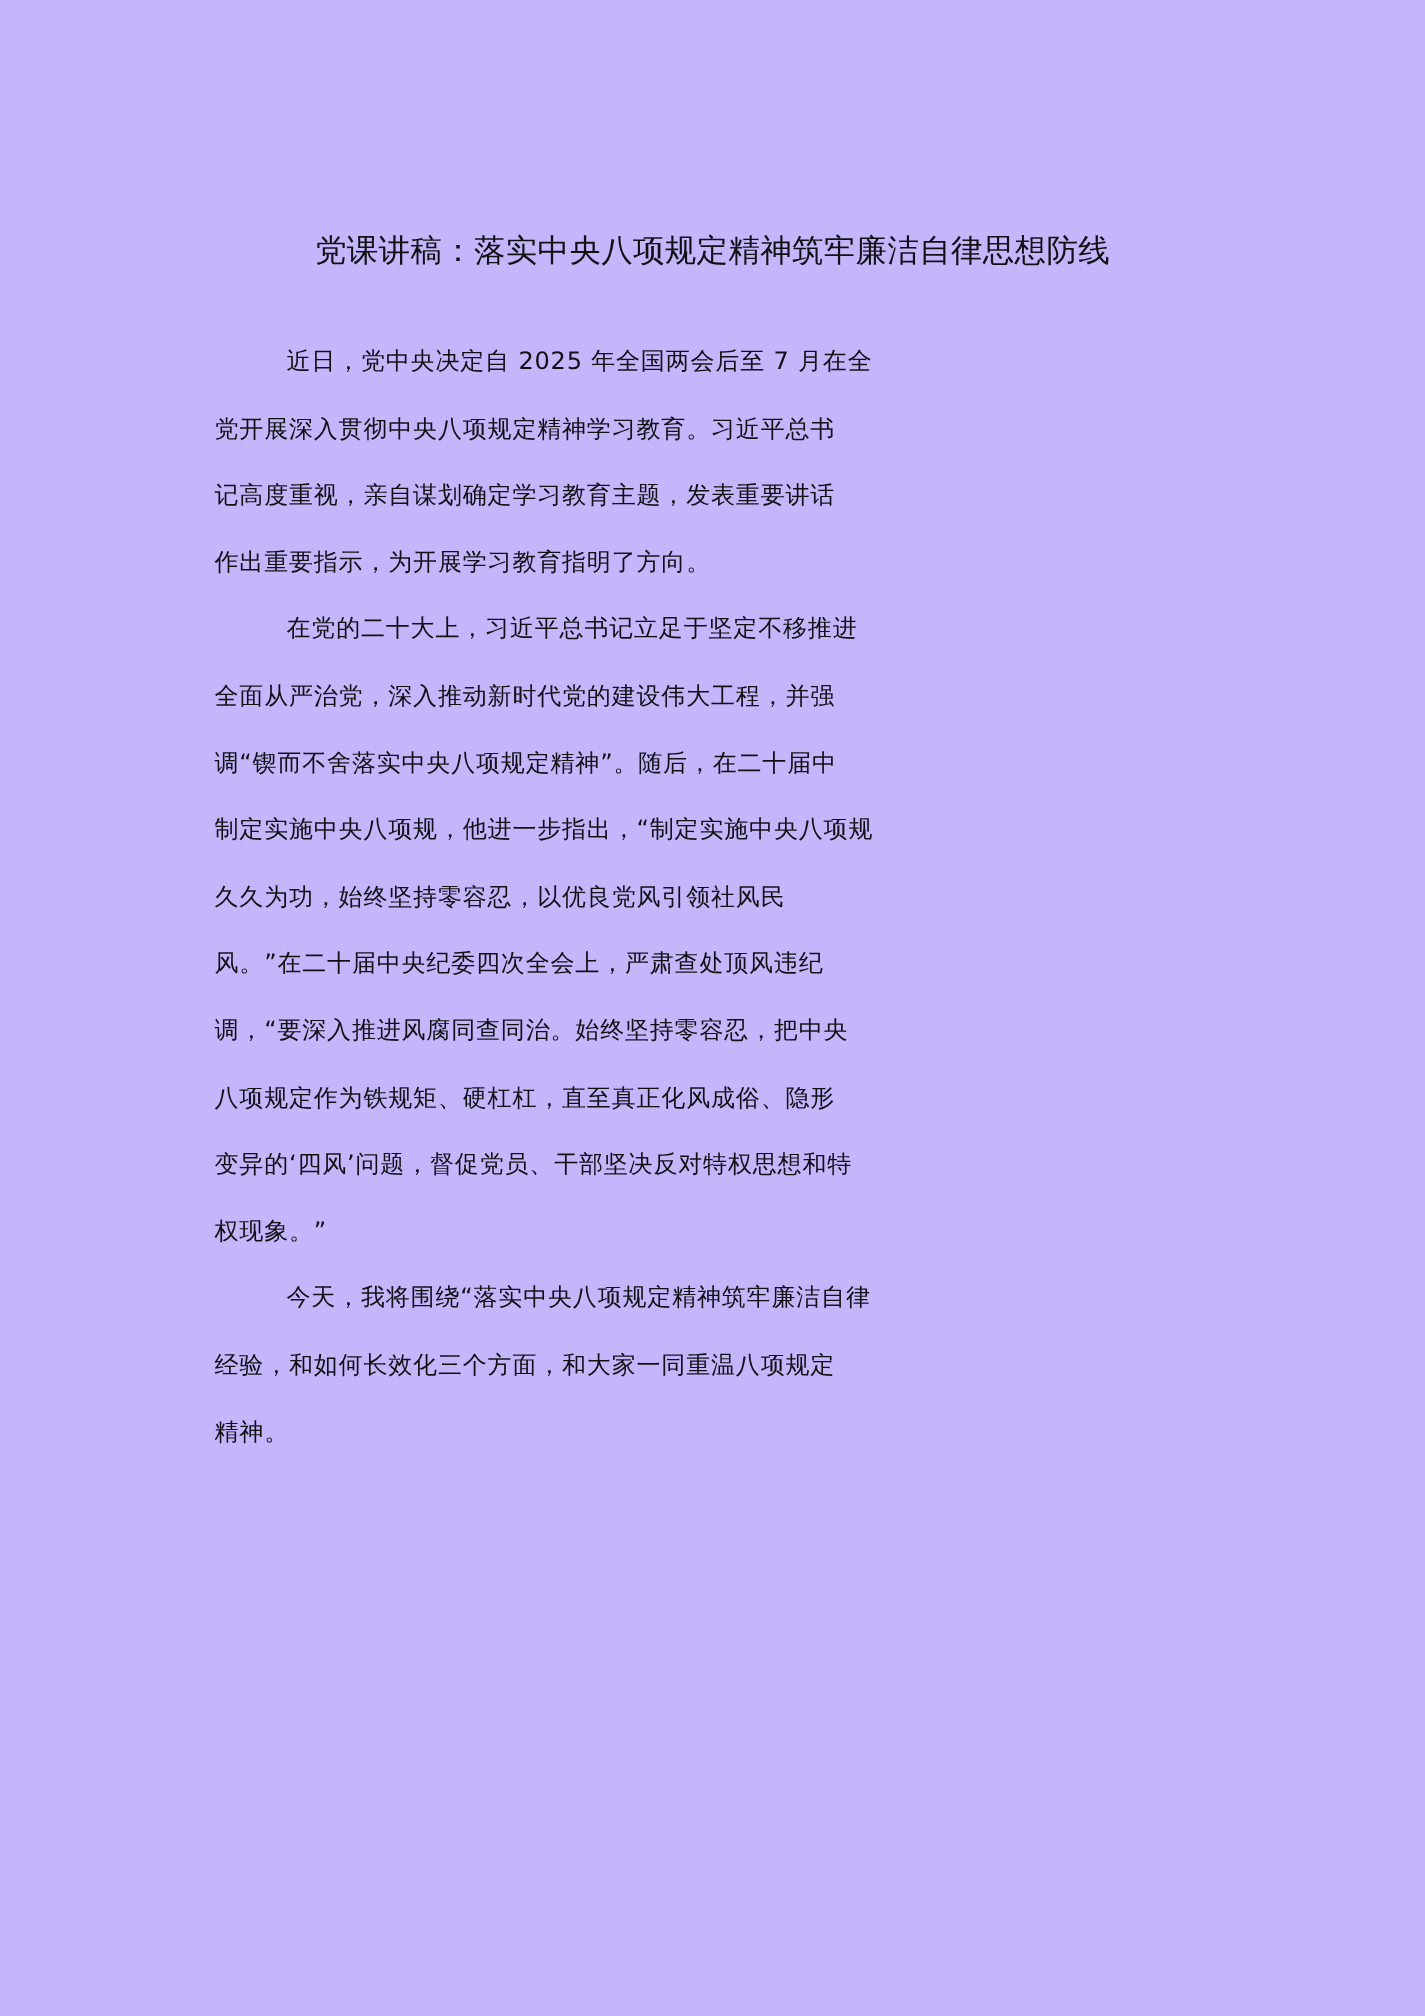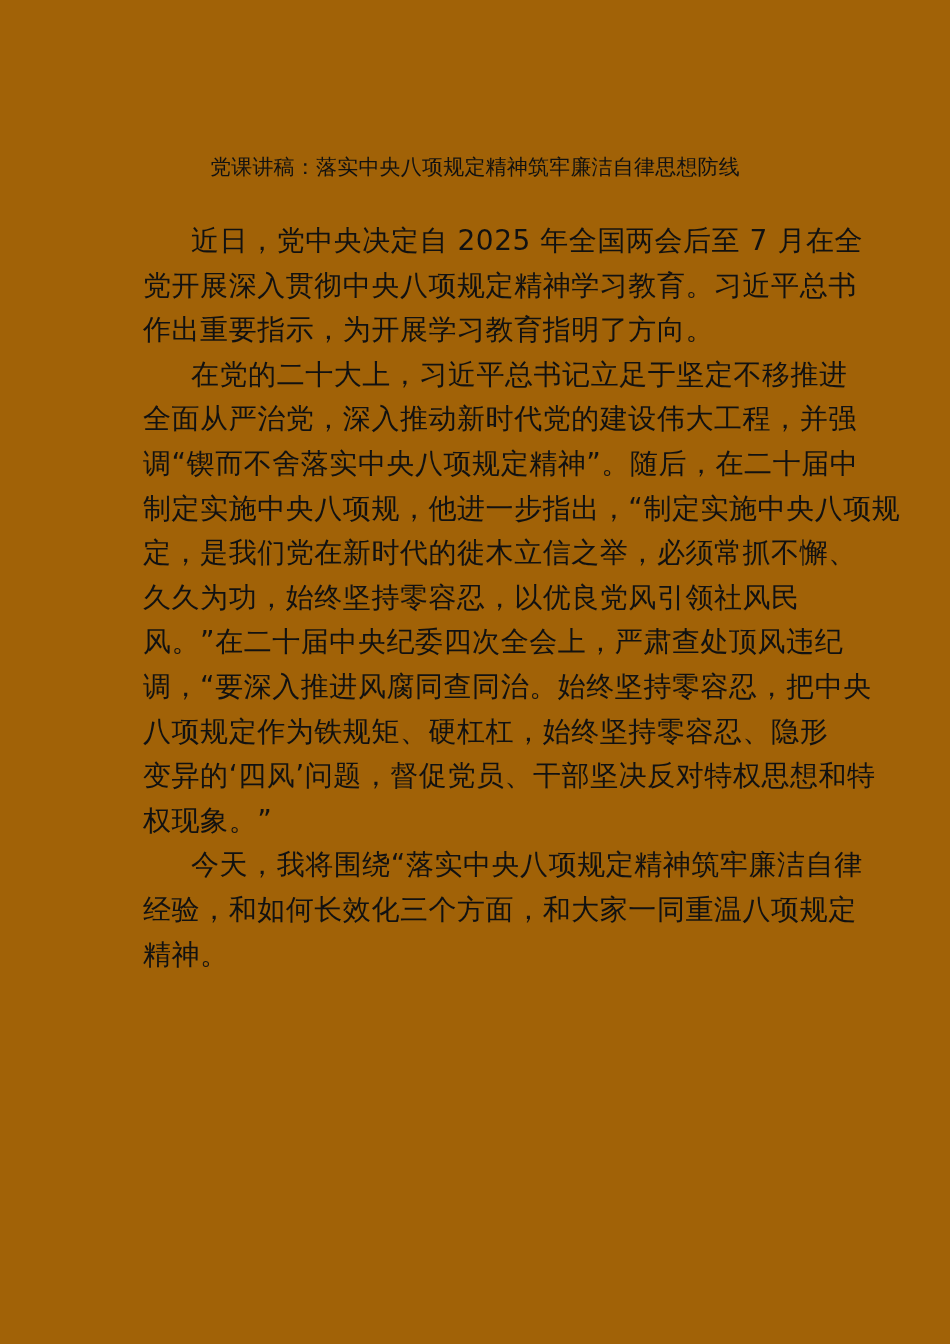--- a/index.html
+++ b/index.html
@@ -14,21 +14,21 @@
       overflow: hidden;
       font-family: "DejaVu Sans", "Liberation Sans", sans-serif;
       color: #111111;
     }
     .page {
       position: absolute;
       left: 0;
       top: 0;
       width: 950px;
       height: 1344px;
-      background: #a16207;
+      background: #c4b5fd;
     }
     .title {
       position: absolute;
       left: 143px;
       top: 151px;
       width: 664px;
       text-align: center;
       font-size: 21px;
       line-height: 32px;
       letter-spacing: 0.2px;
@@ -53,45 +53,45 @@
 <body>
 
 <div class="page">
   <div class="title">党课讲稿：落实中央八项规定精神筑牢廉洁自律思想防线</div>
 
   <div class="body-text">
 
     <div class="para-block">
       <span class="line first">近日，党中央决定自 2025 年全国两会后至 7 月在全</span>
       <span class="line">党开展深入贯彻中央八项规定精神学习教育。习近平总书</span>
+      <span class="line">记高度重视，亲自谋划确定学习教育主题，发表重要讲话</span>
       <span class="line">作出重要指示，为开展学习教育指明了方向。</span>
     </div>
 
     <div class="para-block">
       <span class="line first">在党的二十大上，习近平总书记立足于坚定不移推进</span>
       <span class="line">全面从严治党，深入推动新时代党的建设伟大工程，并强</span>
       <span class="line">调“锲而不舍落实中央八项规定精神”。随后，在二十届中</span>
       <span class="line">制定实施中央八项规，他进一步指出，“制定实施中央八项规</span>
-      <span class="line">定，是我们党在新时代的徙木立信之举，必须常抓不懈、</span>
       <span class="line">久久为功，始终坚持零容忍，以优良党风引领社风民</span>
       <span class="line">风。”在二十届中央纪委四次全会上，严肃查处顶风违纪</span>
       <span class="line">调，“要深入推进风腐同查同治。始终坚持零容忍，把中央</span>
-      <span class="line">八项规定作为铁规矩、硬杠杠，始终坚持零容忍、隐形</span>
+      <span class="line">八项规定作为铁规矩、硬杠杠，直至真正化风成俗、隐形</span>
       <span class="line">变异的‘四风’问题，督促党员、干部坚决反对特权思想和特</span>
       <span class="line">权现象。”</span>
     </div>
 
     <div class="para-block">
       <span class="line first">今天，我将围绕“落实中央八项规定精神筑牢廉洁自律</span>
       <span class="line">经验，和如何长效化三个方面，和大家一同重温八项规定</span>
       <span class="line">精神。</span>
     </div>
 
   </div>
 </div>
 
 <style>
   .body-text .line {
-    font-size: 28px;
+    font-size: 16px;
     line-height: 44.6px;
     letter-spacing: 0.55px;
   }
 </style>
 
 </body></html>

